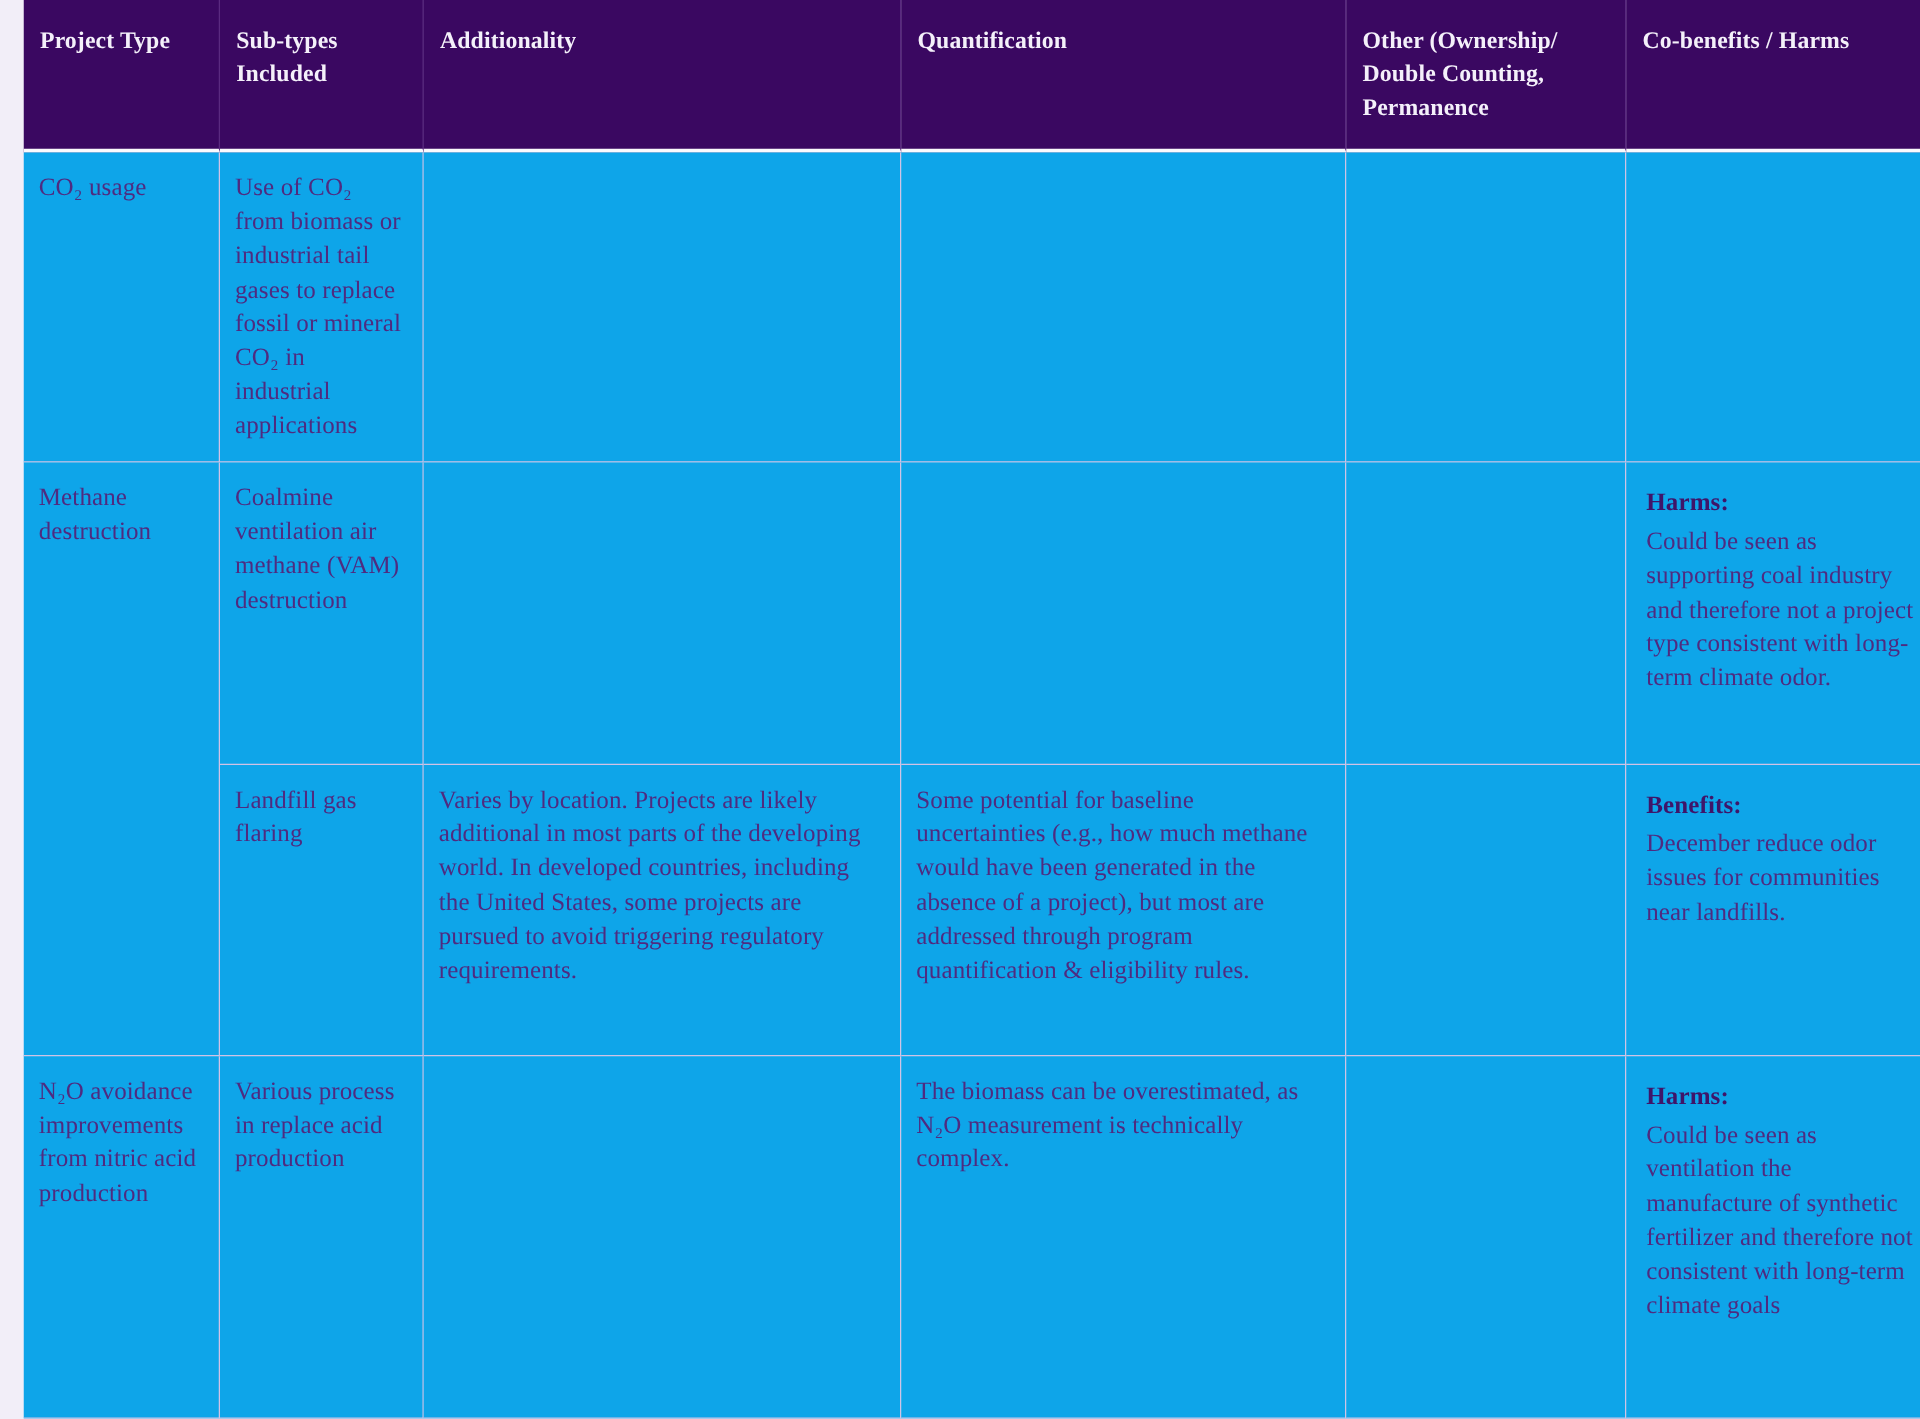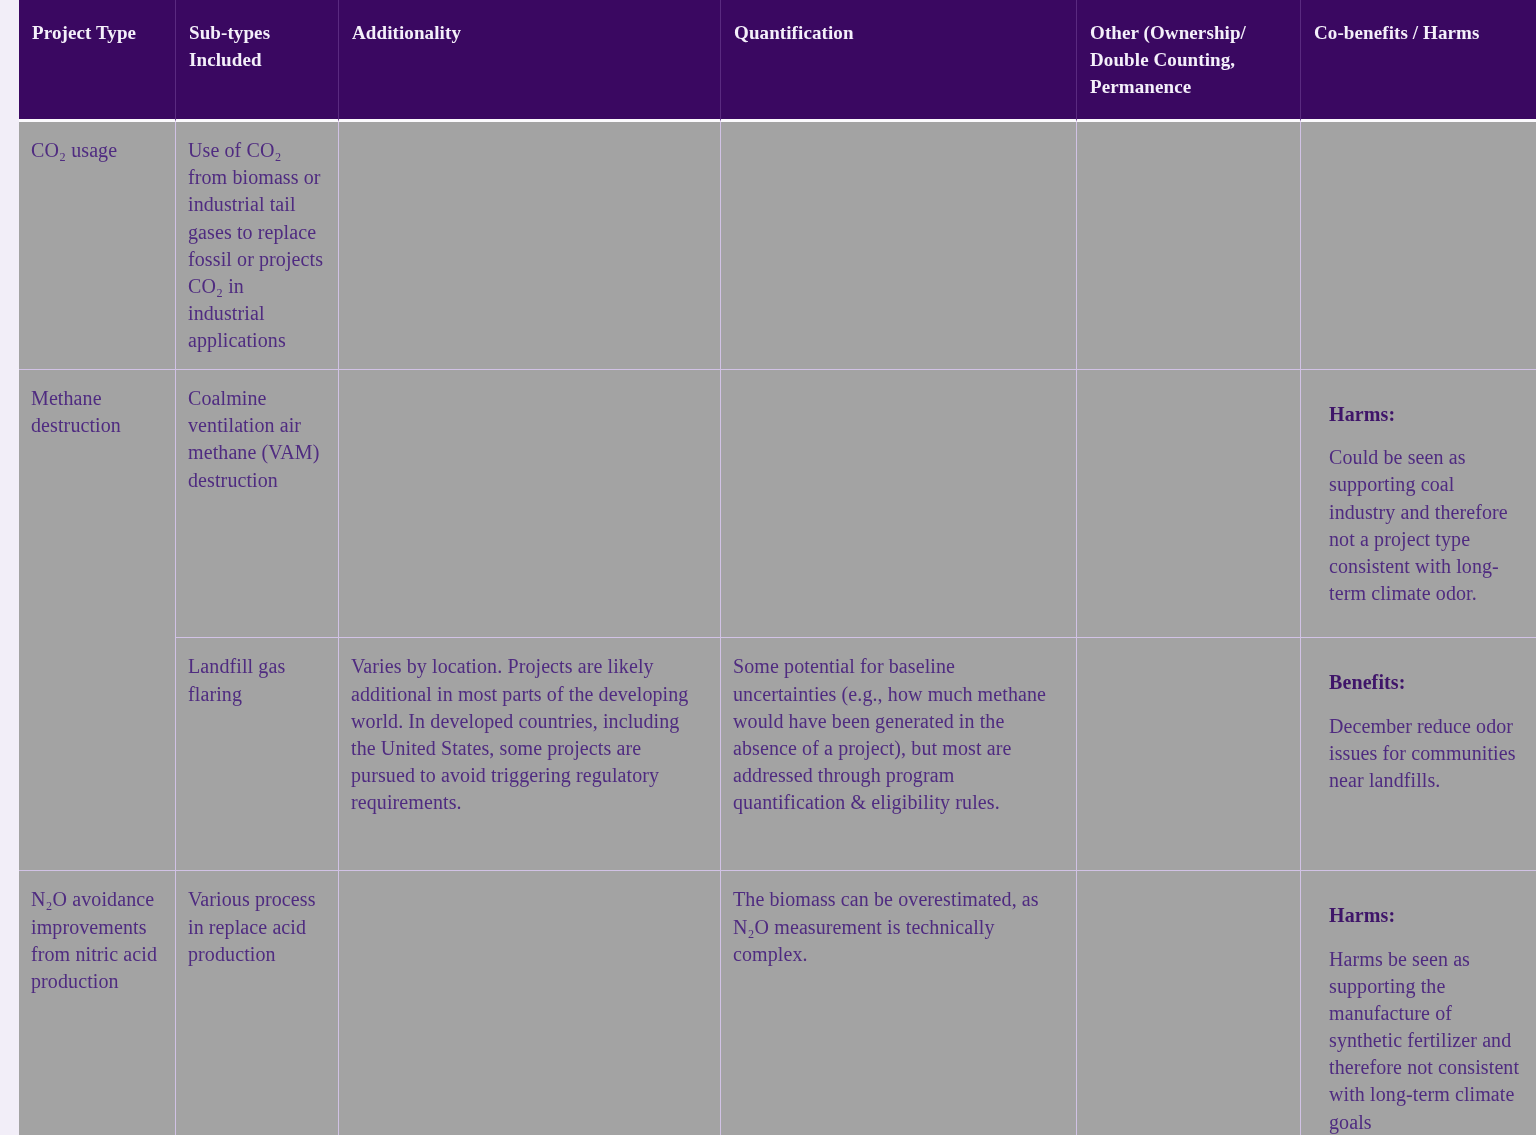--- a/index.html
+++ b/index.html
@@ -41,40 +41,40 @@
     vertical-align: top;
     padding: 20px 16px 0 13px;
     border-right: 1px solid #5a2a80;
     border-bottom: 3px solid #fbfafd;
     letter-spacing: 0.1px;
   }
   th.hcell:last-child { border-right: none; margin-top: 44px; }
 
   
   td.bcell {
-    background: #a3a3a3;
+    background: #0ea5e9;
     color: #4f2b80;
     font-size: 20px;
     font-weight: 400;
     line-height: 1.36;
     text-align: left;
     vertical-align: top;
     padding: 15px 14px 14px 12px;
     border-right: 1px solid #d1c2e5;
     border-bottom: 1px solid #d1c2e5;
     letter-spacing: 0.1px;
   }
   td.bcell:last-child { border-right: none; }
   tr.row1 { height: 248px; }
   tr.row2 { height: 242px; }
   tr.row3 { height: 233px; }
   tr.row4 { height: 290px; }
 
   td.bcell p {
-    margin: 16px;
+    margin: 4px;
   }
   .cb-label {
     font-weight: 700;
     color: #3f1569;
     margin: 0 0 11px 0;
   }
   .cb-label:empty { display: none; }
 </style>
 </head>
 <body>
@@ -96,21 +96,21 @@
         <th class="hcell">Additionality</th>
         <th class="hcell">Quantification</th>
         <th class="hcell">Other (Ownership/ Double Counting, Permanence</th>
         <th class="hcell">Co-benefits / Harms</th>
       </tr>
     </thead>
     <tbody>
 
       <tr class="row1">
         <td class="bcell">CO₂ usage</td>
-        <td class="bcell">Use of CO₂ from biomass or industrial tail gases to replace fossil or projects CO₂ in industrial applications</td>
+        <td class="bcell">Use of CO₂ from biomass or industrial tail gases to replace fossil or mineral CO₂ in industrial applications</td>
         <td class="bcell"></td>
         <td class="bcell"></td>
         <td class="bcell"></td>
         <td class="bcell"></td>
       </tr>
 
       <tr class="row2">
         <td class="bcell" rowspan="2">Methane destruction</td>
         <td class="bcell">Coalmine ventilation air methane (VAM) destruction</td>
         <td class="bcell"></td>
@@ -134,19 +134,19 @@
       </tr>
 
       <tr class="row4">
         <td class="bcell">N₂O avoidance improvements from nitric acid production</td>
         <td class="bcell">Various process in replace acid production</td>
         <td class="bcell"></td>
         <td class="bcell">The biomass can be overestimated, as N₂O measurement is technically complex.</td>
         <td class="bcell"></td>
         <td class="bcell">
           <p class="cb-label">Harms:</p>
-          <p class="cb-text">Harms be seen as supporting the manufacture of synthetic fertilizer and therefore not consistent with long-term climate goals</p>
+          <p class="cb-text">Could be seen as ventilation the manufacture of synthetic fertilizer and therefore not consistent with long-term climate goals</p>
         </td>
       </tr>
 
     </tbody>
   </table>
 </div>
 
 </body></html>

